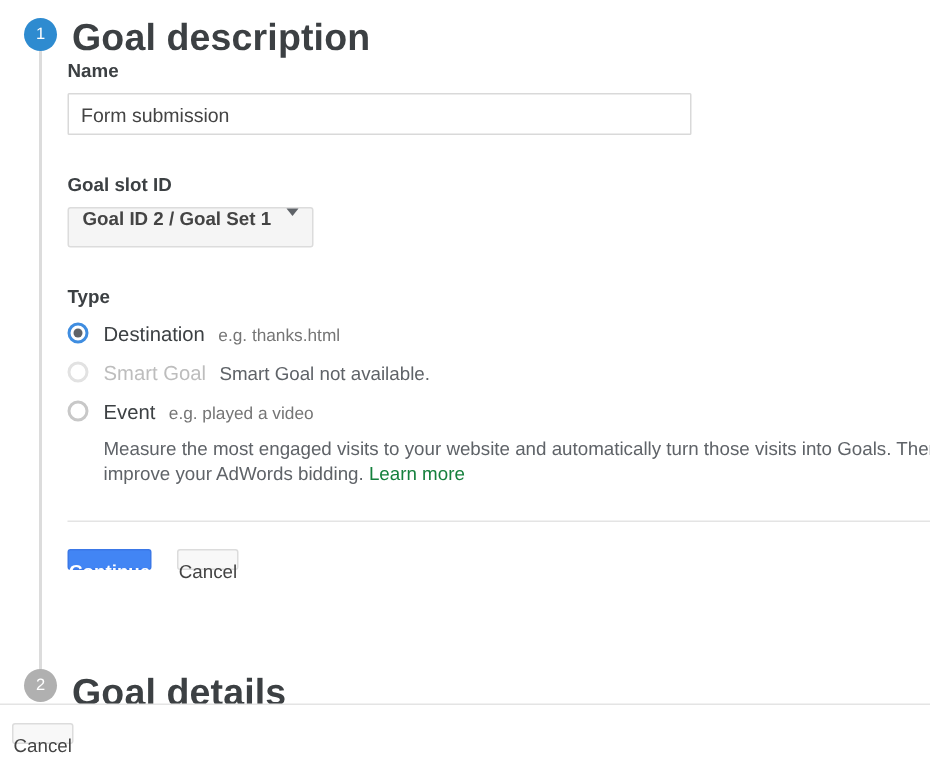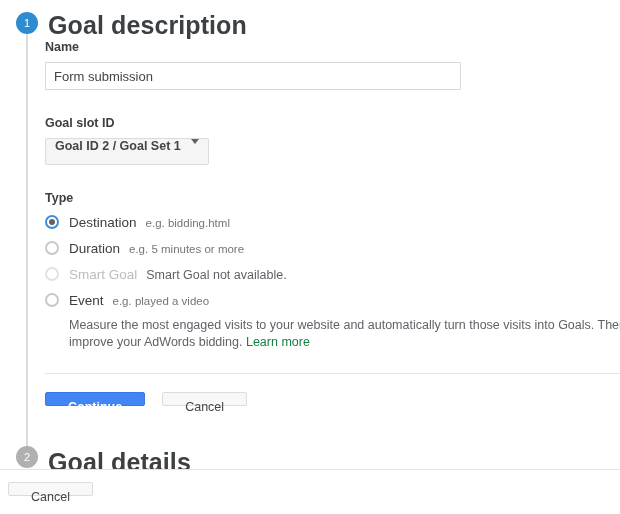--- a/index.html
+++ b/index.html
@@ -190,21 +190,21 @@
   
   .button-row {
     margin-top: 18px;
     display: flex;
     align-items: center;
   }
   .btn {
     font-family: "Liberation Sans", sans-serif;
     font-size: 12.5px;
     height: 14px;
-    padding: 0 22px;
+    padding: 0 0;
     border-radius: 2px;
     cursor: pointer;
     line-height: 28px;
   }
   .btn-primary {
     background: #4285f4;
     border: 1px solid #3b78e7;
     color: #ffffff;
     font-weight: bold;
     margin-right: 17px;
@@ -262,28 +262,23 @@
       <span class="caret"></span>
     </div>
 
     <div class="spacer-lg"></div>
 
     <div class="field-label">Type</div>
 
     <div class="radio-row">
       <span class="radio checked"></span>
       <span class="radio-label">Destination</span>
-      <span class="radio-hint">e.g. bidding.html</span>
-    </div>
-
-    <div class="radio-row">
-      <span class="radio"></span>
-      <span class="radio-label">Duration</span>
-      <span class="radio-hint">e.g. 5 minutes or more</span>
-    </div>
+      <span class="radio-hint">e.g. thanks.html</span>
+    </div>
+
 
 
     <div class="radio-row">
       <span class="radio disabled"></span>
       <span class="radio-label disabled">Smart Goal</span>
       <span class="radio-hint strong">Smart Goal not available.</span>
     </div>
 
     <div class="radio-row">
       <span class="radio"></span>

